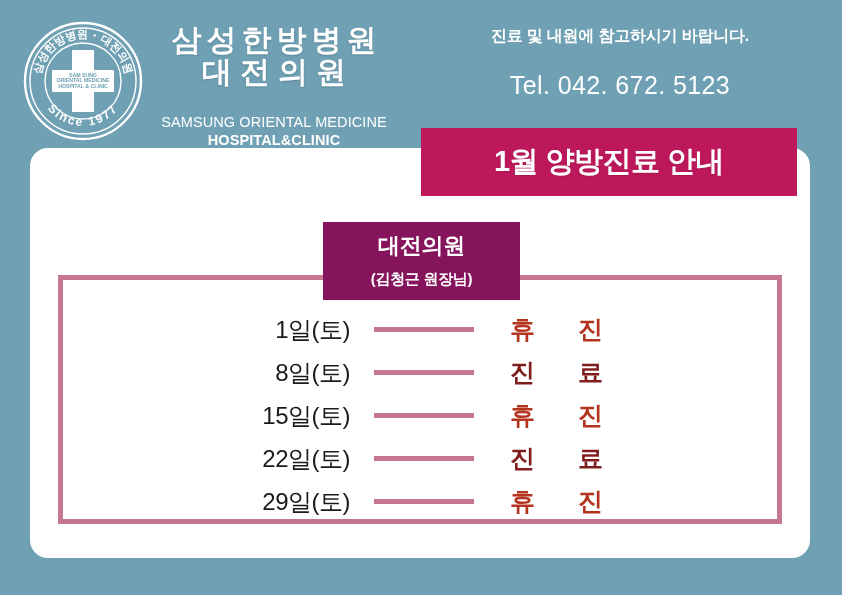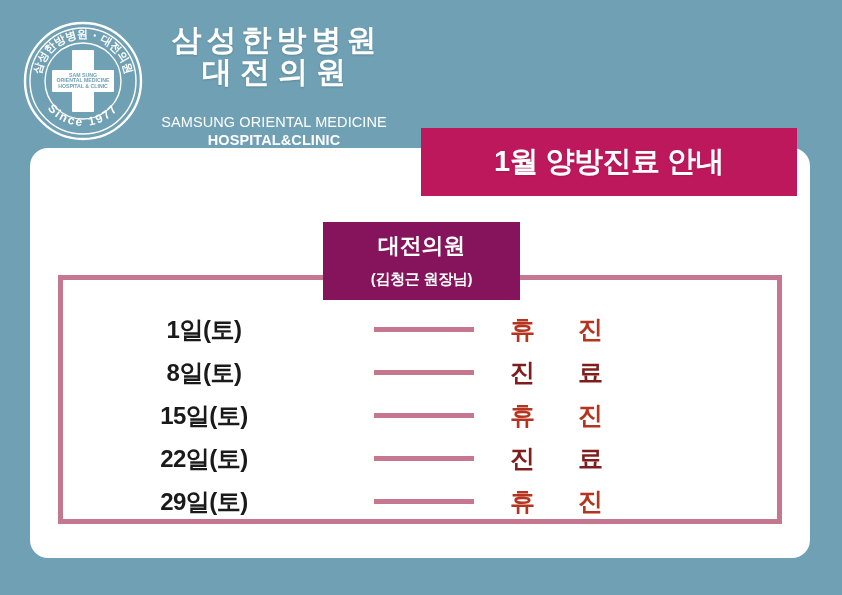--- a/index.html
+++ b/index.html
@@ -154,23 +154,23 @@
     left: 58px; top: 308px;
     width: 724px;
   }
   .sched-row {
     height: 43px;
     display: flex;
     align-items: center;
   }
   .row-date {
     width: 292px;
-    text-align: center;
+    text-align: right;
     font-size: 24px;
-    font-weight: bold;
+    font-weight: normal;
     color: #1a1a1a;
     letter-spacing: -.5px;
     padding-right: 0;
   }
   .row-dash-cell {
     width: 148px;
     display: flex;
     align-items: center;
     justify-content: center;
   }
@@ -225,20 +225,24 @@
     </svg>
   </div>
 
   <div id="hospital-name-block">
     <div class="name-kr-1">삼성한방병원</div>
     <div class="name-kr-2">대전의원</div>
     <div class="name-en-1">SAMSUNG ORIENTAL MEDICINE</div>
     <div class="name-en-2">HOSPITAL&amp;CLINIC</div>
   </div>
 
+  <div id="contact-block">
+    <div class="contact-note">진료 및 내원에 참고하시기 바랍니다.</div>
+    <div class="contact-tel">Tel. 042. 672. 5123</div>
+  </div>
 </div>
 
 <div id="card"></div>
 
 <div id="title-banner">
   <span id="title-banner-text">1월 양방진료 안내</span>
 </div>
 
 <div id="schedule-frame"></div>
 

